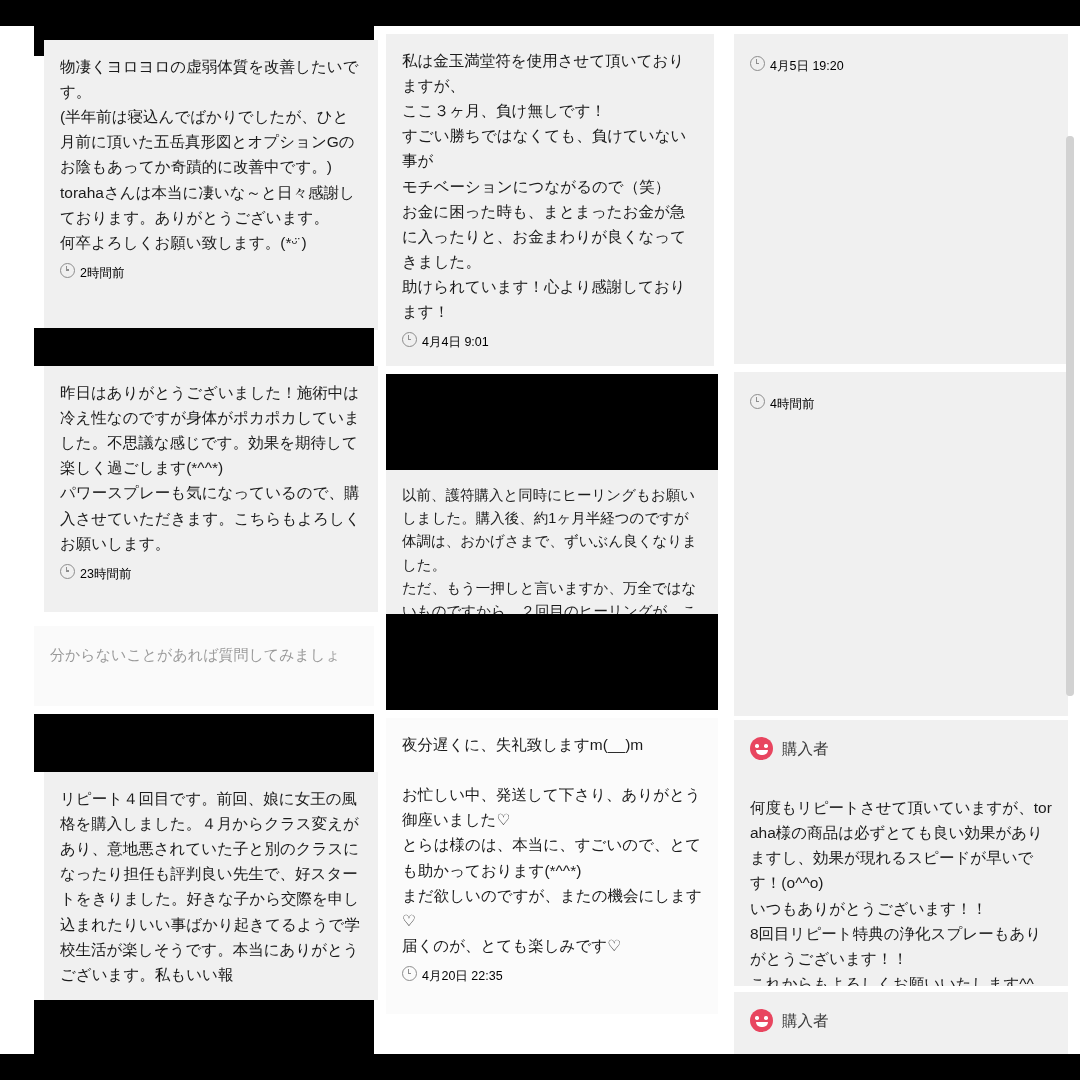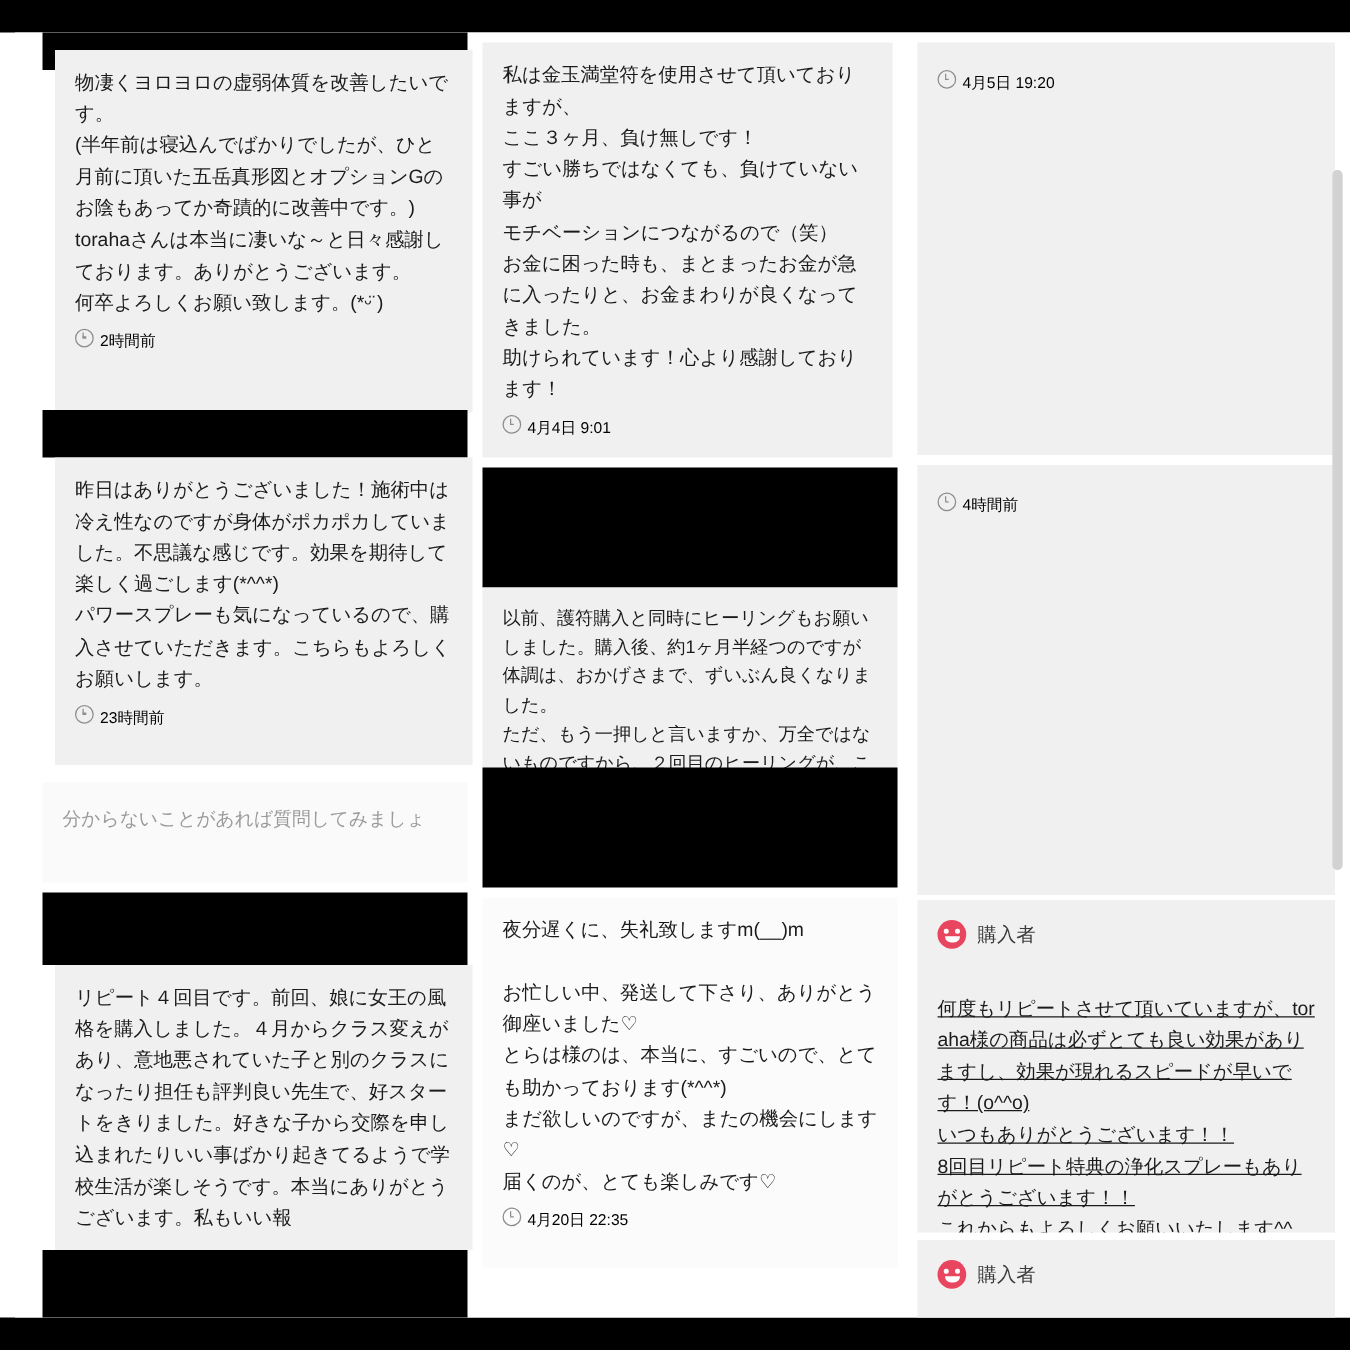--- a/index.html
+++ b/index.html
@@ -95,21 +95,21 @@
   }
   .clock::after {
     content: "";
     position: absolute;
     left: 5px; top: 5.6px;
     width: 3.4px; height: 1.3px;
     background: #8d8d8d;
   }
   .buyer {
     display: flex;
-    align-items: flex-start;
+    align-items: center;
     gap: 9px;
     font-size: 15.5px;
     color: #3a3a3a;
   }
   .smiley {
     width: 23px; height: 23px;
     border-radius: 50%;
     background: #e8455f;
     position: relative;
     flex: none;
@@ -258,21 +258,21 @@
           <span class="clock"></span>
           <span>4時間前</span>
         </div>
       </div>
 
       <div class="card" style="left:0px; top:694px; width:334px; height:266px; padding-top:16px;">
         <div class="buyer">
           <span class="smiley"></span>
           <span>購入者</span>
         </div>
-        <p style="margin-top:34px;text-decoration:underline;">何度もリピートさせて頂いていますが、toraha様の商品は必ずとても良い効果がありますし、効果が現れるスピードが早いです！(o^^o)
+        <p style="margin-top:34px;">何度もリピートさせて頂いていますが、toraha様の商品は必ずとても良い効果がありますし、効果が現れるスピードが早いです！(o^^o)
 いつもありがとうございます！！
 8回目リピート特典の浄化スプレーもありがとうございます！！
 これからもよろしくお願いいたします^^</p>
 
       </div>
 
       <div class="card" style="left:0px; top:966px; width:334px; height:62px; padding-top:16px;">
         <div class="buyer">
           <span class="smiley"></span>
           <span>購入者</span>

